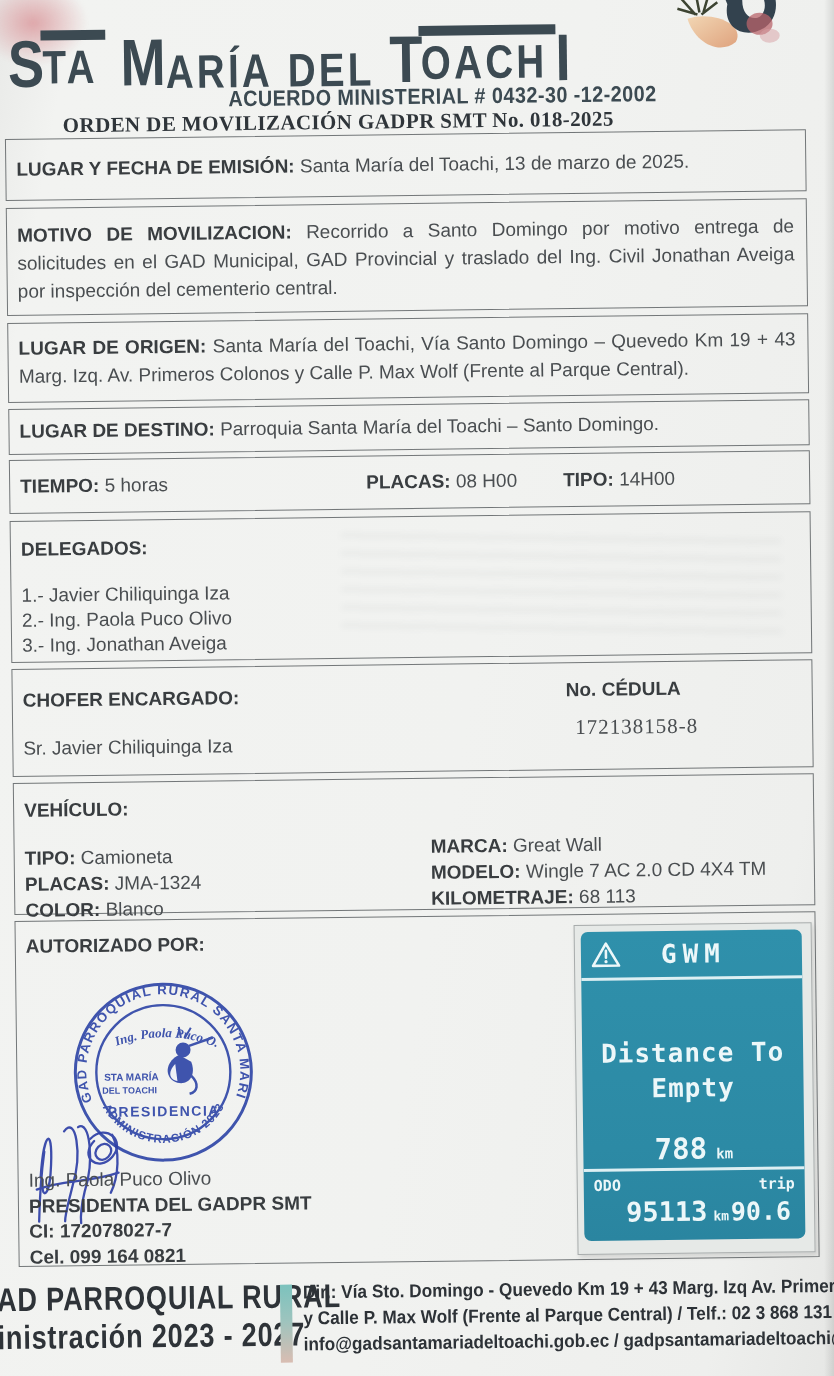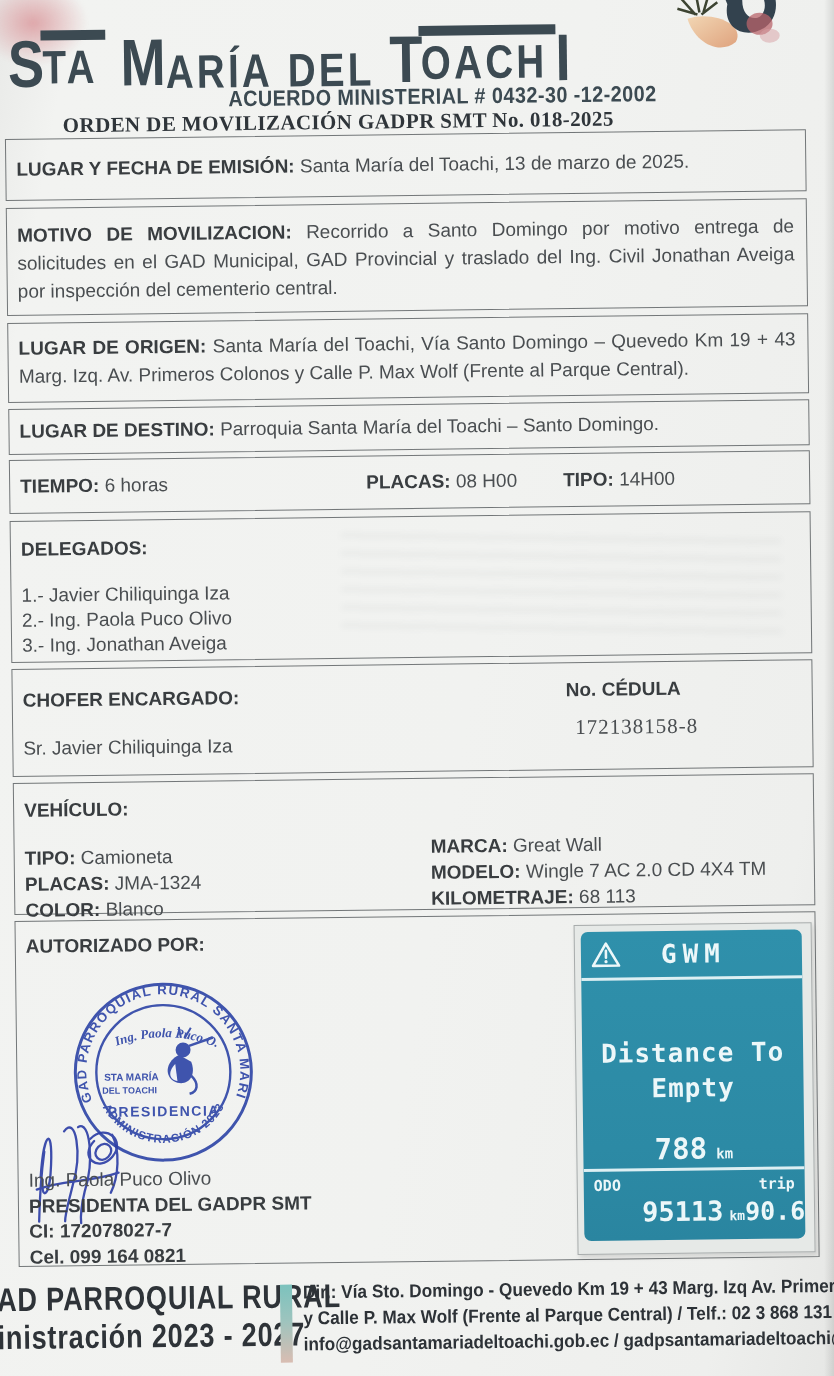--- a/index.html
+++ b/index.html
@@ -70,21 +70,21 @@
         border-bottom:3px solid #ddeff3;}
   .gwm{flex:1;text-align:center;font-size:26px;letter-spacing:6px;margin-right:26px;}
   .dte{margin-top:56px;text-align:center;font-size:26px;line-height:35px;letter-spacing:1px;}
   .range{margin-top:26px;text-align:center;}
   .range .rv{font-size:29px;}
   .range .ru{font-size:14px;margin-left:9px;}
   .screen-bottom{position:absolute;left:0;right:0;bottom:0;border-top:3px solid #ddeff3;
         padding:5px 10px 13px;}
   .sb-row1{display:flex;justify-content:space-between;font-size:15px;}
   .sb-row2{display:flex;align-items:baseline;margin-top:2px;}
-  .odo-v{font-size:27px;margin-left:48px;}
+  .odo-v{font-size:27px;margin-left:32px;}
   .odo-u{font-size:13px;margin-left:6px;}
   .trip-v{font-size:25px;margin-left:auto;margin-right:4px;}
 
   
   .footer{position:absolute;left:0;top:1268px;width:834px;height:108px;}
   .f-left{position:absolute;left:-10px;top:8px;color:#2e3338;font-weight:bold;
         transform:scaleX(.82);transform-origin:left top;line-height:38px;font-size:33px;
         letter-spacing:1px;white-space:nowrap;}
   .f-bar{position:absolute;left:273px;top:15px;width:12px;height:78px;
         background:linear-gradient(180deg,#7cc2bd 0%,#9cc4be 45%,#d9bdb2 100%);}
@@ -147,21 +147,21 @@
     <div class="box" style="top:404px;height:46px;">
       <div class="vcenter pad">
         <span class="lbl">LUGAR DE DESTINO:</span>&nbsp;
         <span class="val">Parroquia Santa María del Toachi – Santo Domingo.</span>
       </div>
     </div>
 
     <div class="box" style="top:455px;height:54px;">
       <div class="t-field" style="left:10px;">
         <span class="lbl">TIEMPO:</span>&nbsp;
-        <span class="val">6 horas</span>
+        <span class="val">5 horas</span>
       </div>
       <div class="t-field" style="left:356px;">
         <span class="lbl">PLACAS:</span>&nbsp;
         <span class="val">08 H00</span>
       </div>
       <div class="t-field" style="left:553px;">
         <span class="lbl">TIPO:</span>&nbsp;
         <span class="val">14H00</span>
       </div>
     </div>

